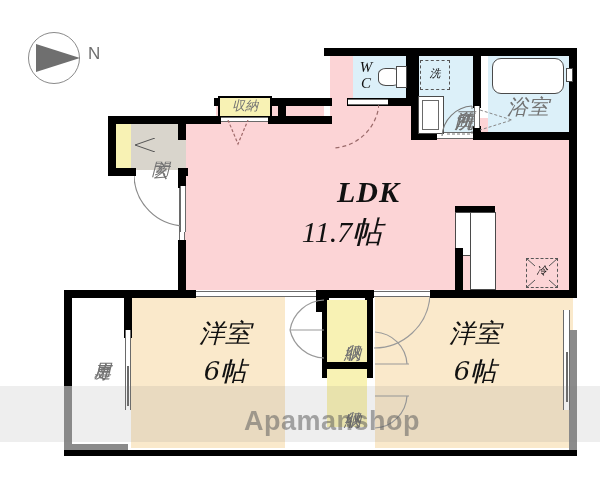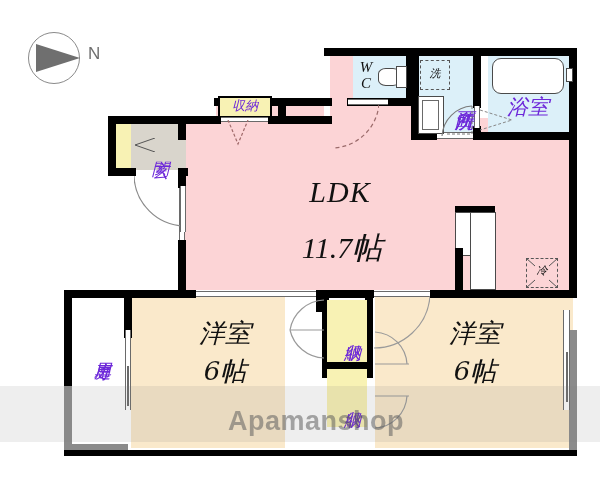--- a/index.html
+++ b/index.html
@@ -53,30 +53,30 @@
   .lbl-jp {
     font-family: "DejaVu Serif", "Liberation Serif", serif;
     font-style: normal;
   }
   .vert {
     writing-mode: vertical-rl;
     text-orientation: upright;
     letter-spacing: 0px;
   }
 
-  .ldk-title { font-size: 30px; font-style: italic; font-weight: 400; letter-spacing: 1px; }
-  .ldk-size  { font-size: 30px; font-style: italic; font-weight: 400; margin-top: 16px; }
+  .ldk-title { font-size: 30px; font-style: italic; font-weight: 700; letter-spacing: 1px; text-align: right; }
+  .ldk-size  { font-size: 30px; font-style: italic; font-weight: 400; }
   .room-name { font-size: 26px; font-weight: 400; }
   .room-size { font-size: 26px; font-weight: 400; }
 
   .closet-lbl {
     font-size: 13px;
     font-family: "DejaVu Serif", "Liberation Serif", serif;
     font-style: italic;
-    color: #6d28d9;
+    color: #737373;
   }
   .tiny-lbl { font-size: 12px; font-family: "DejaVu Serif", serif; }
   .mini-lbl { font-size: 11px; font-family: "DejaVu Serif", serif; }
 
   
   .fixture {
     position: absolute;
     border: 1.4px solid #4a4a4a;
     background: #ffffff;
     box-sizing: border-box;
@@ -110,20 +110,21 @@
 
   
   .wm {
     position: absolute;
     font-family: "Liberation Sans", sans-serif;
     font-size: 27px;
     font-weight: 700;
     color: rgba(90,90,90,0.52);
     letter-spacing: 0.5px;
     pointer-events: none;
+    margin-left: 16px;
   }
   .wm-band {
     position: absolute;
     background: rgba(120,120,120,0.13);
     pointer-events: none;
   }
 </style>
 </head>
 <body>
 

